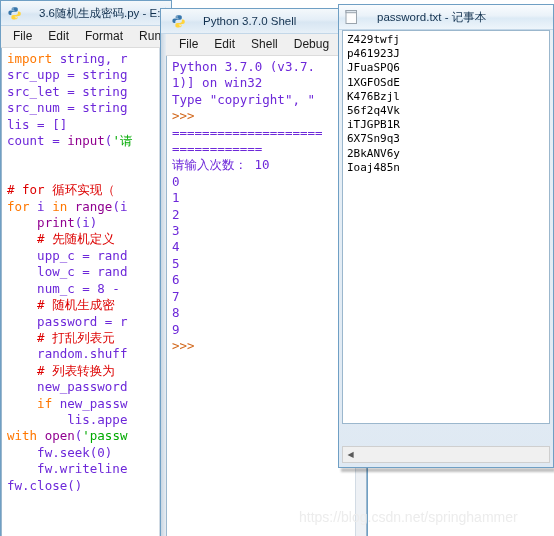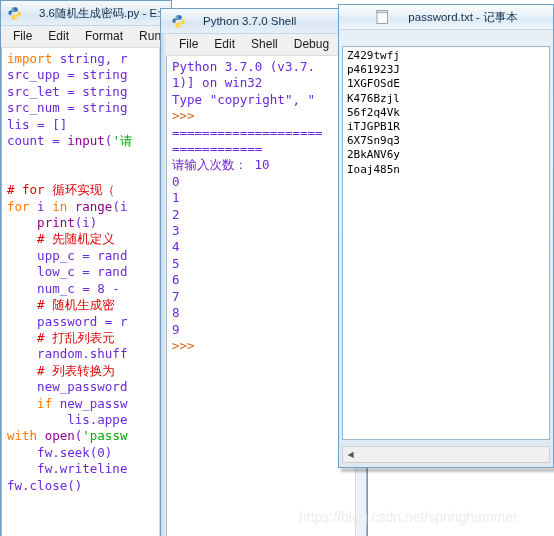--- a/index.html
+++ b/index.html
@@ -63,24 +63,23 @@
   #shell-window{left:160px;top:8px;width:208px;height:536px;}
   #shell-window .clientarea{
     height:492px;border:1px solid #9bb7cd;border-top:none;background:#ffffff;
   }
   #shell-code{padding:3px 0 0 5px;}
 
   
   #notepad-window{left:338px;top:4px;width:216px;height:464px;}
   #notepad-window .titlebar{
     background:linear-gradient(to bottom,#fafcfe 0%,#eaf2f9 45%,#dceaf5 55%,#eef5fb 100%);
-    justify-content:center;
   }
   #notepad-window .clientarea{
-    height:392px;border:1px solid #9bb7cd;background:#ffffff;margin:16px 3px;
+    height:392px;border:1px solid #9bb7cd;background:#ffffff;margin:0 3px;
     position:relative;
   }
   #notepad-text{
     padding:2px 0 0 4px;
     font-family:"DejaVu Sans Mono","Liberation Mono",monospace;
     font-size:11px;line-height:14.2px;white-space:pre;color:#000;
   }
   .np-hscroll{
     position:absolute;left:3px;right:3px;bottom:4px;height:17px;
     background:#f0f0f0;border:1px solid #cfcfcf;box-sizing:border-box;
@@ -172,20 +171,20 @@
   <div class="titlebar">
     <span class="ico">
       <svg width="13" height="14" viewBox="0 0 13 14">
         <rect x="1" y="0.5" width="10.5" height="13" fill="#fdfdfd" stroke="#9aa4ad"></rect>
         <rect x="1" y="0.5" width="10.5" height="2.2" fill="#dfe7ee" stroke="#9aa4ad"></rect>
       </svg>
     </span>
     <span class="title-text">password.txt - 记事本</span>
   </div>
   <div class="clientarea">
-    <div id="notepad-text"><div>Z429twfj</div><div>p461923J</div><div>1XGFOSdE</div><div>K476Bzjl</div><div>56f2q4Vk</div><div>iTJGPB1R</div><div>6X7Sn9q3</div><div>2BkANV6y</div><div>Ioaj485n</div></div>
+    <div id="notepad-text"><div>Z429twfj</div><div>p461923J</div><div>JFuaSPQ6</div><div>1XGFOSdE</div><div>K476Bzjl</div><div>56f2q4Vk</div><div>iTJGPB1R</div><div>6X7Sn9q3</div><div>2BkANV6y</div><div>Ioaj485n</div></div>
   </div>
   <div class="np-hscroll">
     <span class="np-arrow">◀</span>
   </div>
 </div>
 
 <div class="watermark">https://blog.csdn.net/springhammer</div>
 
 </body></html>

